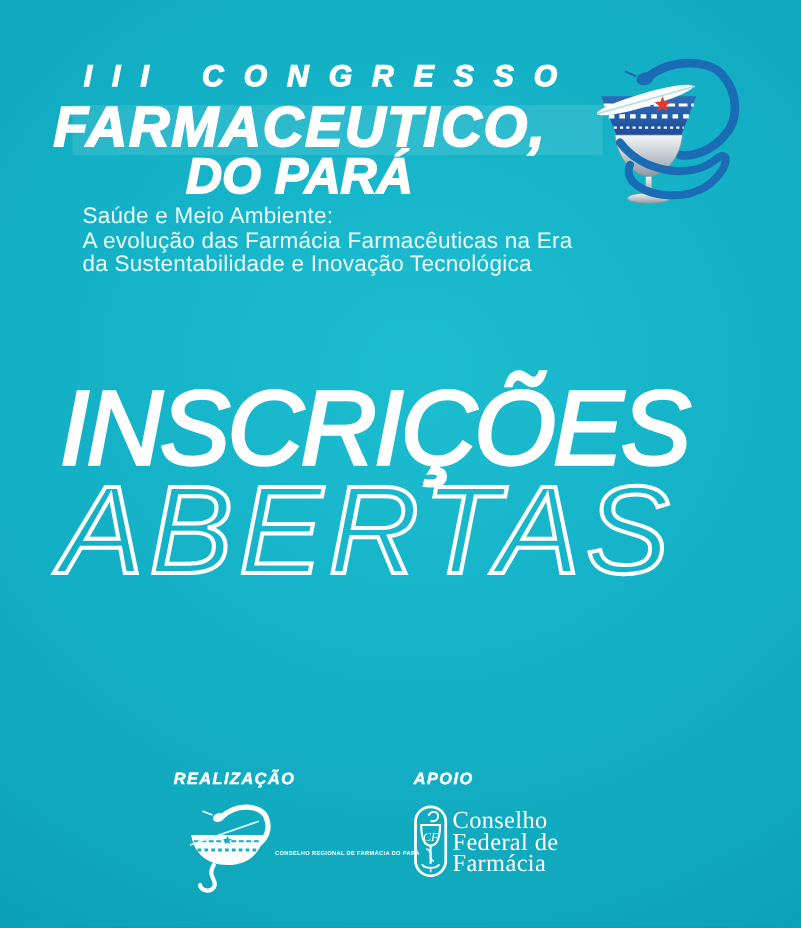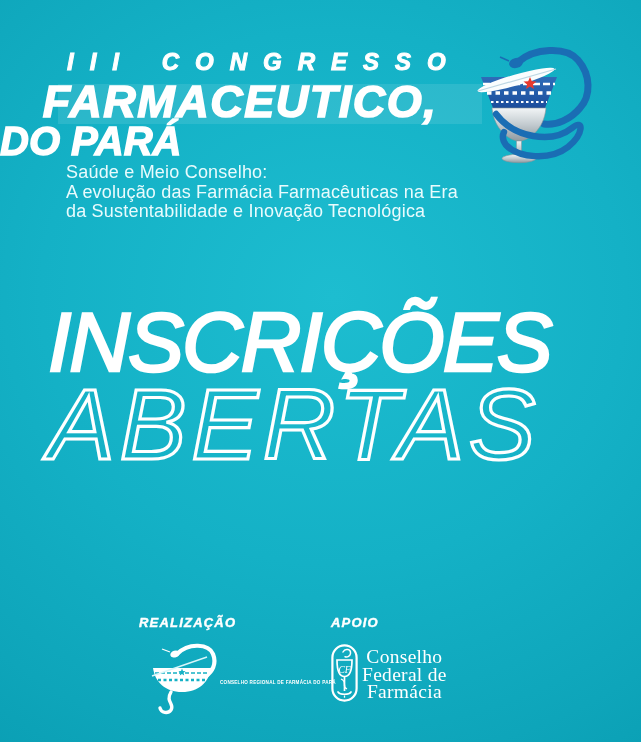--- a/index.html
+++ b/index.html
@@ -18,21 +18,21 @@
   .band{
     position:absolute;left:58px;top:84px;width:424px;height:40px;
     background:rgba(255,255,255,0.10);
   }
   .title-main{
     position:absolute;left:0;top:79px;width:480px;margin:0;text-align:center;
     color:#fff;font-size:45px;line-height:45px;font-weight:900;font-style:italic;
     letter-spacing:1.5px;white-space:nowrap;-webkit-text-stroke:1.6px #fff;
   }
   .title-sub{
-    position:absolute;left:0;top:121px;width:479px;margin:0;text-align:left;
+    position:absolute;left:0;top:121px;width:479px;margin:0;text-align:center;
     color:#fff;font-size:40px;line-height:40px;font-weight:900;font-style:italic;
     -webkit-text-stroke:1.4px #fff;white-space:nowrap;
   }
   .logo-main{position:absolute;left:466px;top:46px;width:132px;height:128px;}
   .tagline{
     position:absolute;left:66px;top:163px;margin:0;
     color:#e9fbfd;font-size:18px;line-height:19.5px;font-weight:400;letter-spacing:0.2px;
   }
   .tagline span{display:block;}
   
@@ -63,21 +63,21 @@
     -webkit-text-stroke:0.8px #fff;white-space:nowrap;
   }
   .crf-caption{
     position:absolute;left:220px;top:680px;margin:0;color:#fff;
     font-size:4.6px;line-height:5px;font-weight:700;letter-spacing:0.25px;white-space:nowrap;
   }
   .logo-cff{position:absolute;left:331px;top:644px;width:27px;height:58px;}
   .cff-name{
     position:absolute;left:362px;top:648px;margin:0;color:#fff;
     font-family:"Liberation Serif",serif;font-size:19.5px;line-height:17.5px;
-    font-weight:400;letter-spacing:0.3px;text-align:center;
+    font-weight:400;letter-spacing:0.3px;
   }
   .cff-name span{display:block;}
 </style>
 </head>
 <body>
 
 <div class="poster">
 
   <p class="edition">III CONGRESSO</p>
   <div class="band"></div>
@@ -106,21 +106,21 @@
     <ellipse cx="50" cy="34" rx="40" ry="5.5" fill="#fafdfe" transform="rotate(-16 50 34)"></ellipse>
     <path d="M12,45 L90,23" stroke="#bdd7e4" stroke-width="1.2"></path>
     <polygon points="64,31 65.8,35.3 70.5,35.6 66.9,38.5 68,43 64,40.4 60,43 61.1,38.5 57.5,35.6 62.2,35.3" fill="#e8392e"></polygon>
     <path d="M26,62 C28,84 44,95 53,95 C62,95 78,84 80,62 Z" fill="url(#silver)" stroke="#88939a" stroke-width="0.6"></path>
     <rect x="50.5" y="95" width="5" height="15" fill="url(#silver)" stroke="#88939a" stroke-width="0.5"></rect>
     <ellipse cx="53" cy="112.5" rx="17" ry="4.2" fill="url(#silver)" stroke="#88939a" stroke-width="0.6"></ellipse>
     <path d="M30,68 C48,92 86,98 106,82 C118,72 118,88 102,101 C84,115 52,112 40,99 C37,95 36,90 38,86" stroke="#1a6db4" stroke-width="6.4" fill="none" stroke-linecap="round"></path>
   </svg>
 
   <p class="tagline">
-    <span>Saúde e Meio Conselho:</span>
+    <span>Saúde e Meio Ambiente:</span>
     <span>A evolução das Farmácia Farmacêuticas na Era</span>
     <span>da Sustentabilidade e Inovação Tecnológica</span>
   </p>
 
   <div class="headline">
     <div class="headline-solid">INSCRIÇÕES</div>
     <div class="headline-outline">ABERTAS</div>
   </div>
 
   <p class="foot-label label-realizacao">REALIZAÇÃO</p>

